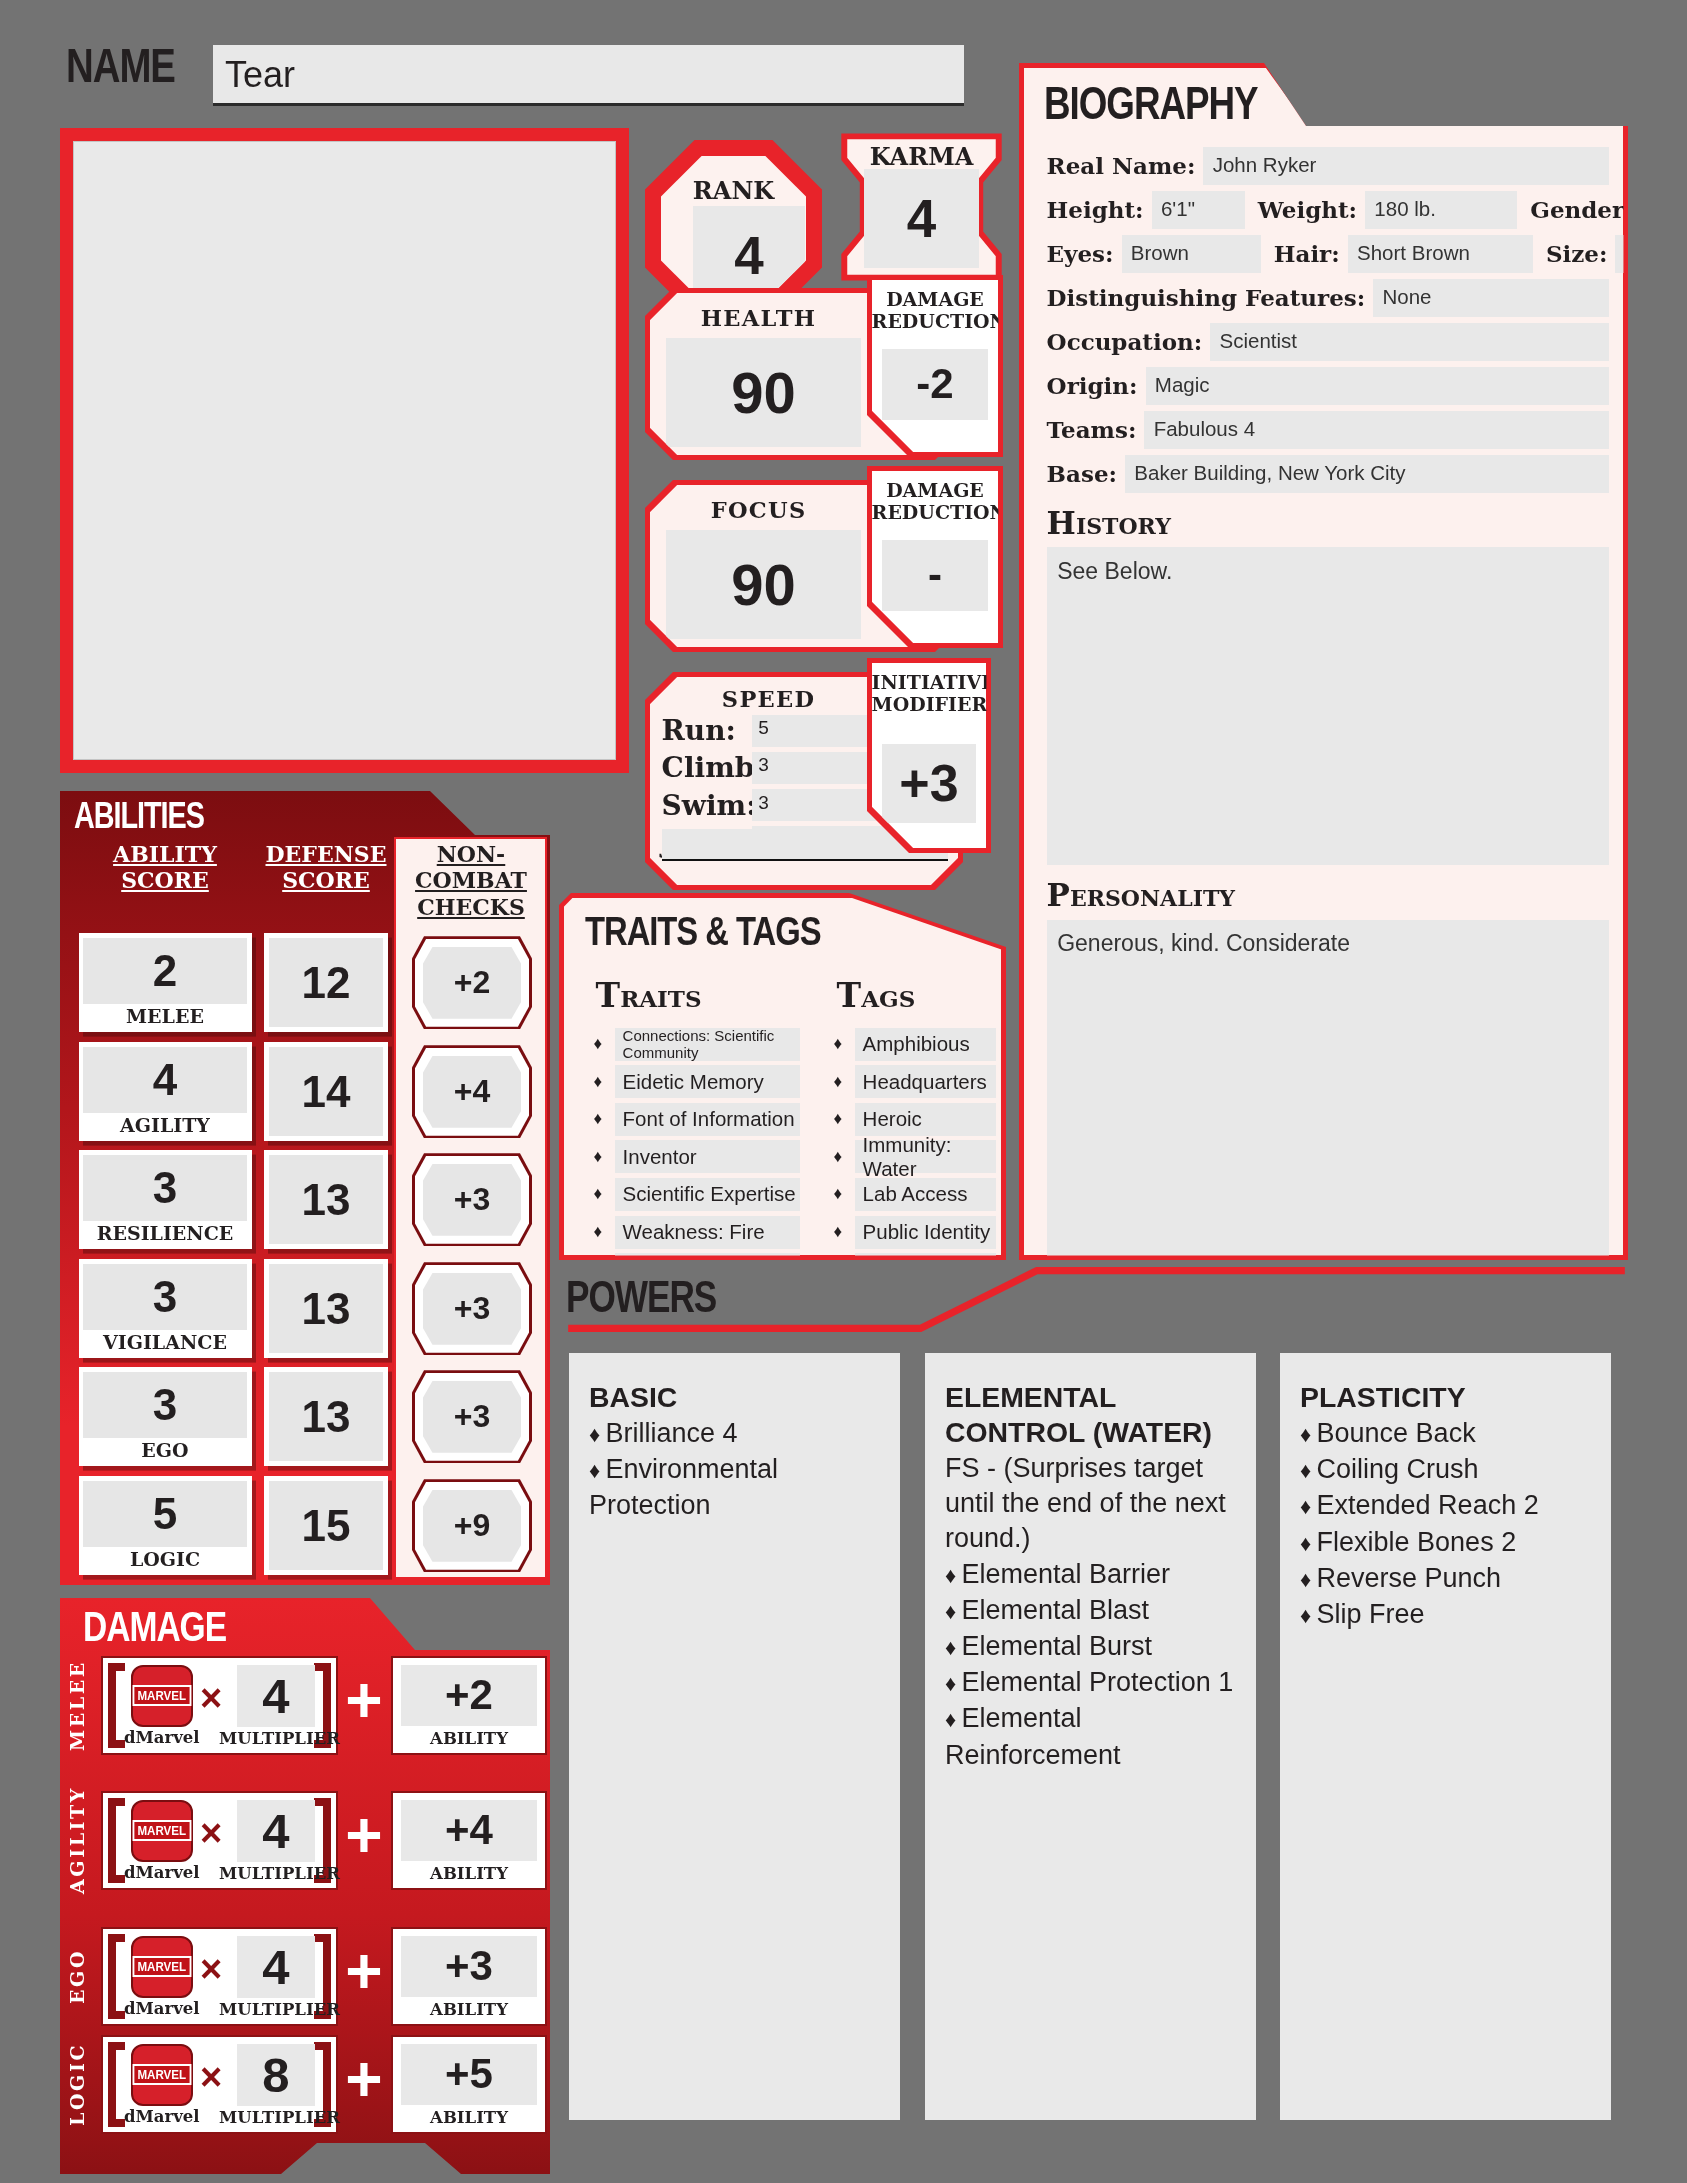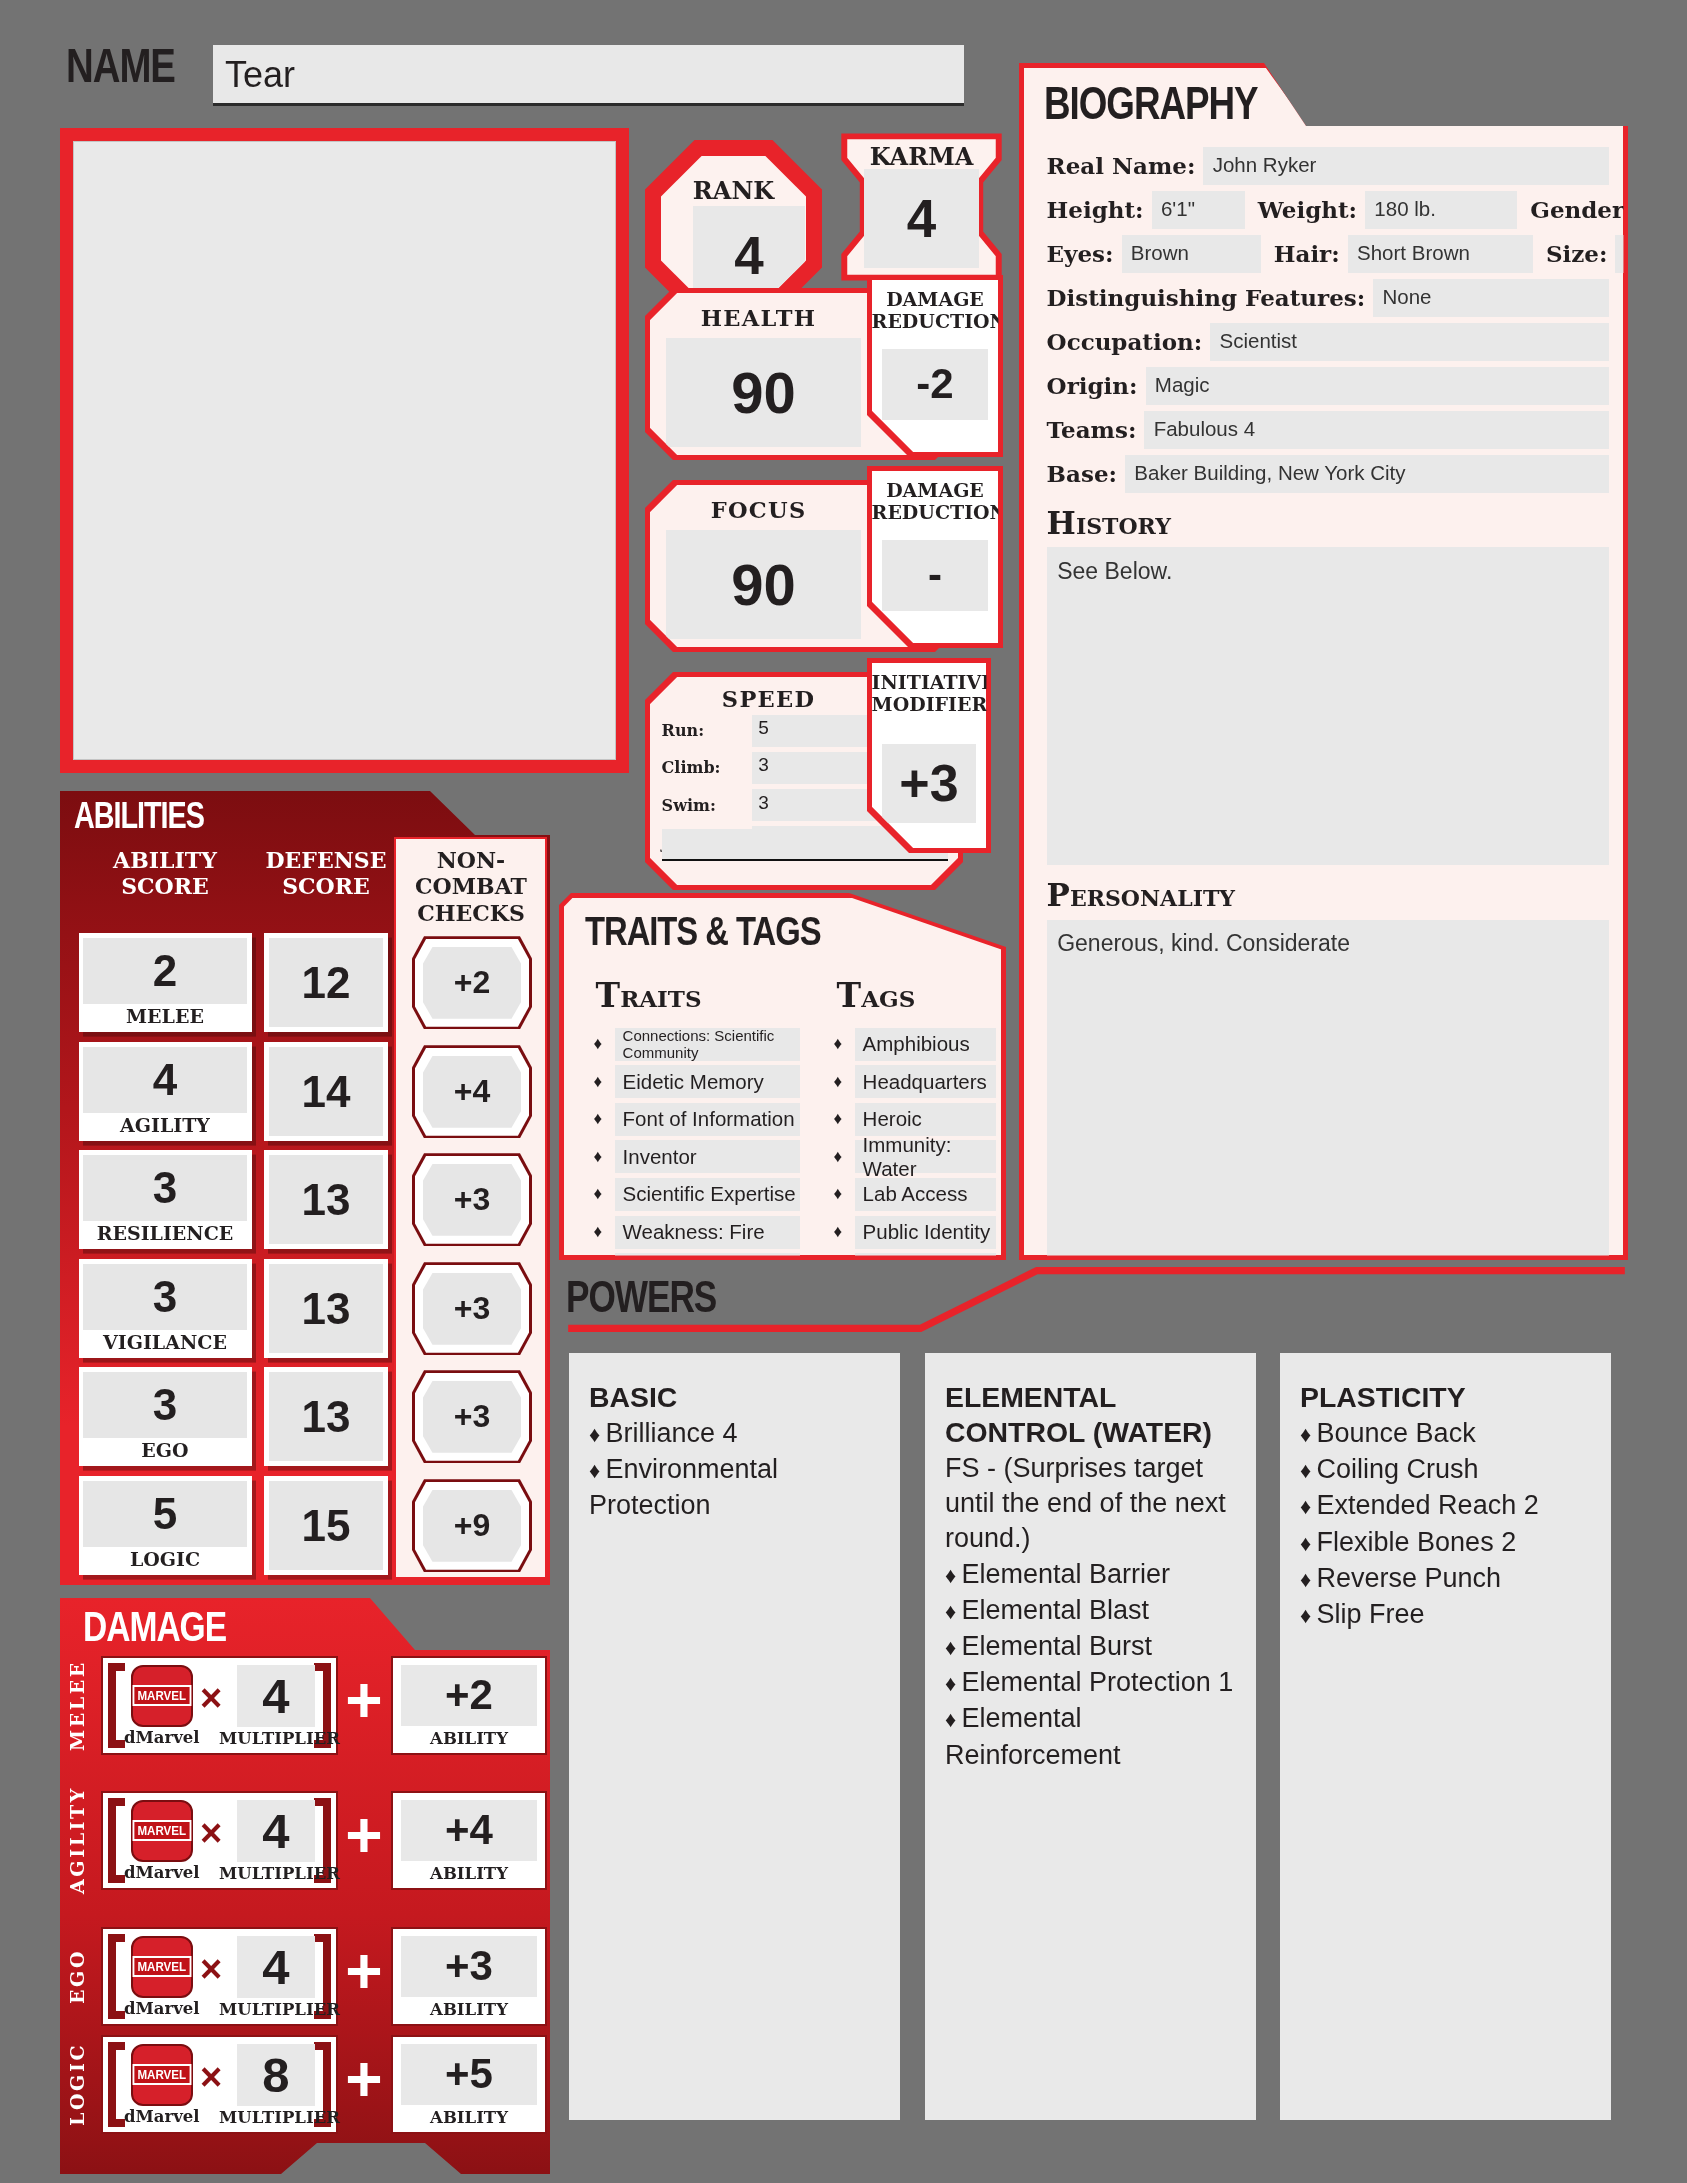--- a/index.html
+++ b/index.html
@@ -47,35 +47,35 @@
   .dr2{left:867px;top:466px;width:136px;height:182px;}
   .dr-inner{position:absolute;inset:4.6px;background:#ffffff;}
   .dr-title{position:absolute;top:9.3px;left:0;right:0;text-align:center;font-size:19px;line-height:1.15;}
   .dr-field{position:absolute;left:10.6px;right:10.6px;top:69px;height:71px;font-size:42px;}
 
   
   .speed{left:645px;top:672px;width:318px;height:218px;}
   .speed-title{position:absolute;top:9.3px;left:0;width:238px;text-align:center;font-size:22.5px;letter-spacing:1.3px;}
   .speed-rows{position:absolute;left:12px;top:37px;width:284px;}
   .sp-row{display:flex;align-items:center;height:34px;margin-bottom:3.3px;}
-  .sp-label{width:90px;font-size:16px;}
+  .sp-label{width:90px;font-size:28px;}
   .sp-field{flex:1;height:32px;background:#e8e8e8;font-size:19px;padding:2.6px 0 0 6.6px;box-sizing:border-box;}
   .sp-extra{position:absolute;left:12px;right:10.6px;bottom:24px;height:30px;background:#e8e8e8;
             border-bottom:2.6px solid #111;}
   .init{left:867px;top:658px;width:124px;height:195px;}
   .init-field{position:absolute;left:10.6px;right:10.6px;top:81px;height:79px;font-size:52px;}
 
   
   .ab-panel{left:60px;top:791px;width:490px;height:794px;
     background:linear-gradient(180deg,#7c0d10 0%,#b2161b 40%,#e8232a 80%);
     clip-path:polygon(0 0,370px 0,415px 44px,100% 44px,100% 100%,0 100%);}
   .ab-title{position:absolute;left:14px;top:4px;font-size:36px;color:#fff;}
   .nc-col{position:absolute;left:334px;top:46px;width:153px;height:742px;background:#fdf1ee;
           border:2px solid #e8232a;box-sizing:border-box;}
-  .col-head{position:absolute;top:56px;text-align:center;font-size:22px;line-height:1.2;color:#fff;}
+  .col-head{position:absolute;top:50px;text-align:center;font-size:22px;line-height:1.2;color:#fff;text-decoration:underline;}
   .col-head.dark{color:#231f20;}
   .ab-row{position:absolute;left:0;width:490px;height:99px;}
   .ab-score{position:absolute;left:18.5px;width:173px;height:99px;background:#fff;padding:4.6px;
             box-sizing:border-box;box-shadow:4px 4.6px 0 rgba(61,8,8,.4);}
   .ab-score-num{height:66px;background:#e6e6e6;display:flex;align-items:center;justify-content:center;font-size:44px;}
   .ab-score-label{height:24px;display:flex;align-items:center;justify-content:center;font-size:19px;}
   .ab-def{position:absolute;left:204px;width:124px;height:99px;background:#fff;padding:4.6px;
           box-sizing:border-box;box-shadow:4px 4.6px 0 rgba(61,8,8,.4);}
   .ab-def-num{height:100%;background:#e6e6e6;display:flex;align-items:center;justify-content:center;font-size:44px;}
   .oct8{clip-path:polygon(10% 0,90% 0,100% 24%,100% 76%,90% 100%,10% 100%,0 76%,0 24%);}

